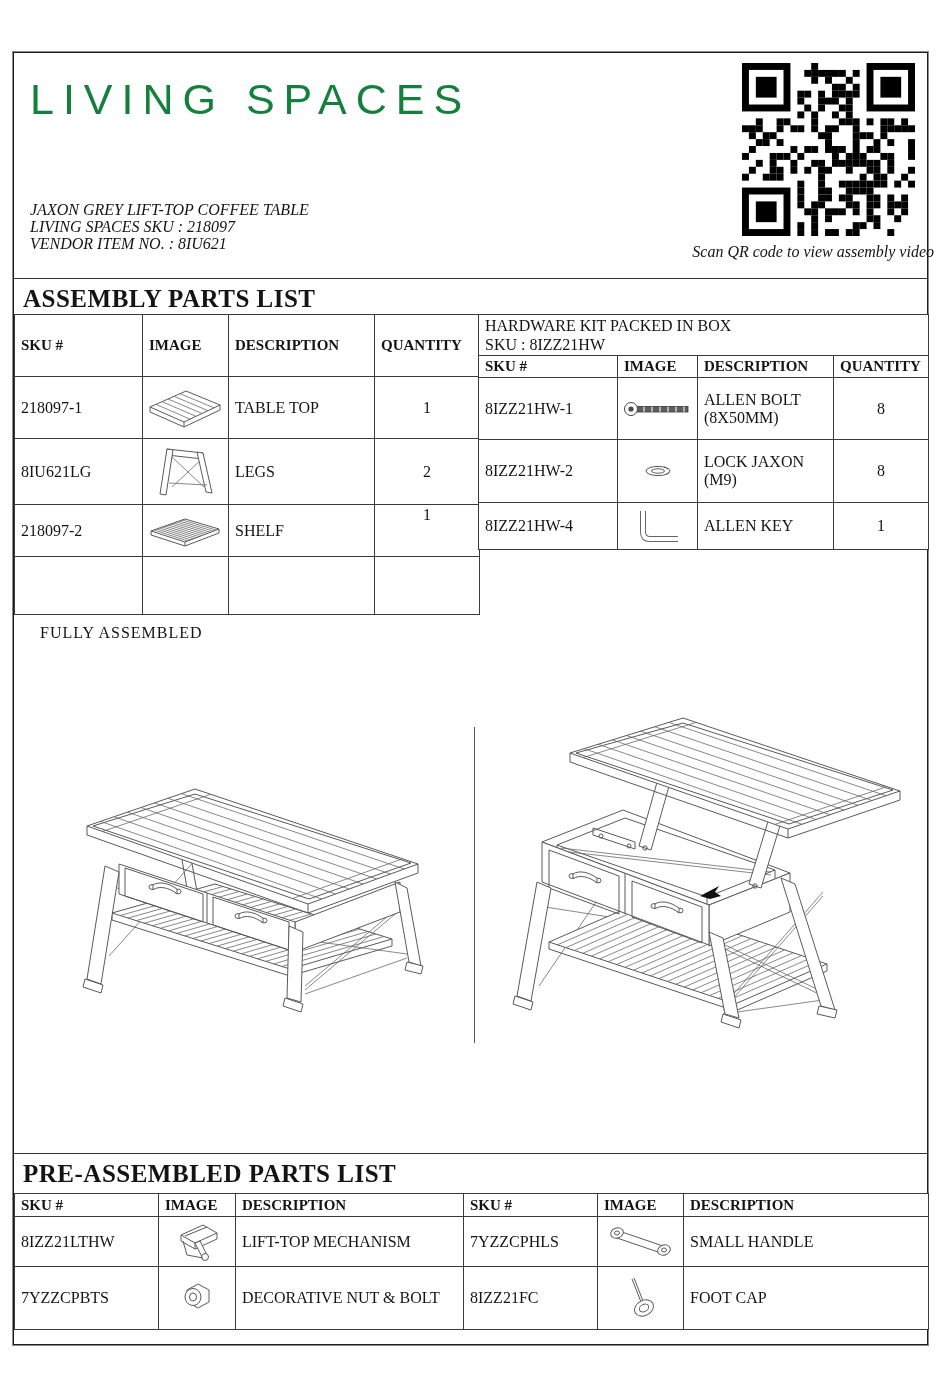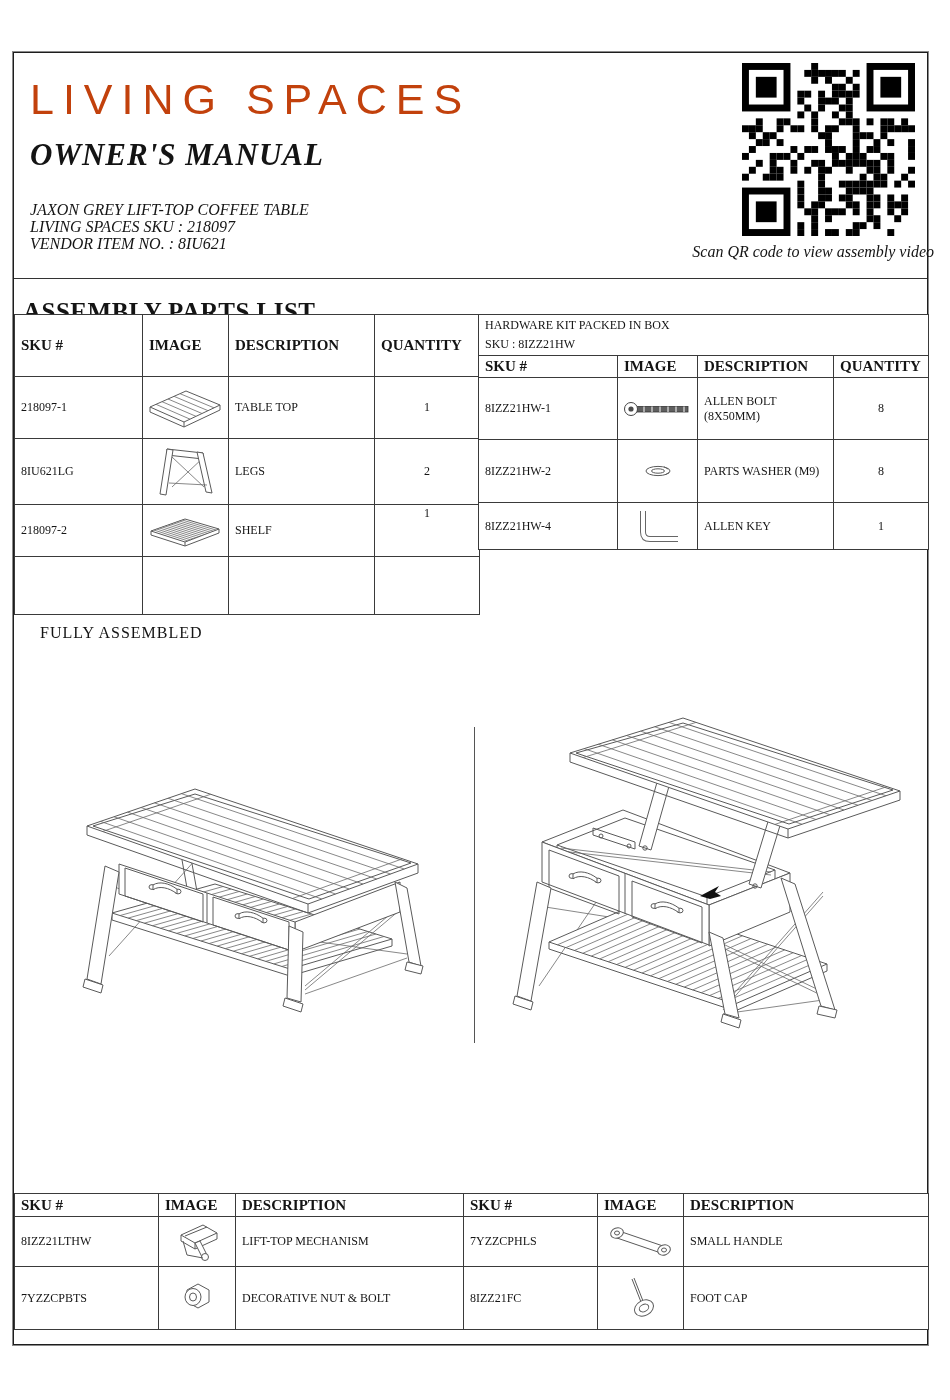--- a/index.html
+++ b/index.html
@@ -1,49 +1,48 @@
 <!DOCTYPE html>
 <html><head>
 <meta charset="utf-8">
 <style>
   html,body{margin:0;padding:0;background:#fff;}
   body{width:950px;height:1400px;position:relative;font-family:"Liberation Serif",serif;color:#141414;}
   .frame{position:absolute;left:13px;top:52px;width:913px;height:1291px;border:1px solid #1d1d1d;outline:1px solid #8a8a8a;background:#fff;}
   .abs{position:absolute;}
   
-  .brand{left:16px;top:22px;font-family:"Liberation Sans",sans-serif;font-size:43px;font-weight:500;letter-spacing:9px;color:#c2410c;white-space:nowrap;}
+  .brand{left:16px;top:22px;font-family:"Liberation Sans",sans-serif;font-size:43px;font-weight:500;letter-spacing:9px;color:#15803d;white-space:nowrap;}
   .doctitle{left:16px;top:84px;font-size:31px;font-weight:bold;font-style:italic;letter-spacing:1px;}
   .prodline{left:16px;font-size:16px;font-style:italic;line-height:17px;white-space:nowrap;text-align:center;}
   .qr{left:728px;top:10px;width:173px;height:173px;}
   .qrcap{left:620px;top:190px;width:300px;text-align:right;font-size:16px;font-style:italic;}
   
-  .sechead{left:0;width:913px;height:36px;border-top:1px solid #333;font-size:25px;font-weight:bold;padding:19px 0 0 9px;box-sizing:border-box;letter-spacing:0.5px;}
+  .sechead{left:0;width:913px;height:36px;border-top:1px solid #333;font-size:25px;font-weight:bold;padding:6px 0 0 9px;box-sizing:border-box;letter-spacing:0.5px;}
   
   table.tbl{position:absolute;border-collapse:collapse;table-layout:fixed;background:#fff;}
-  .tbl td,.tbl th{border:1px solid #3a3a3a;font-size:12px;font-weight:normal;text-align:left;vertical-align:middle;padding:1px 6px;overflow:hidden;}
+  .tbl td,.tbl th{border:1px solid #3a3a3a;font-size:16px;font-weight:normal;text-align:left;vertical-align:middle;padding:1px 6px;overflow:hidden;}
   .tbl th{font-size:15px;font-weight:bold;}
   .tbl td.qty{text-align:center;}
   .tbl td.img{text-align:center;padding:1px 2px;}
   .hwtitle{font-weight:bold;font-size:15px;line-height:19px;vertical-align:top;}
   .thumb{display:block;margin:0 auto;}
   .fa-label{left:26px;top:571px;font-size:16px;letter-spacing:1px;text-align:right;}
   .divider{left:460px;top:674px;width:1px;height:316px;background:#555;}
   svg .w{fill:#fff;stroke:#5a5a5a;stroke-width:1;}
   svg .s{fill:none;stroke:#5a5a5a;stroke-width:1;}
   svg .t{fill:none;stroke:#6a6a6a;stroke-width:0.8;}
   svg [data-interp] line{stroke:#6a6a6a;stroke-width:0.8;}
   .qr rect.m{fill:#000;}
 </style>
 </head>
 <body>
 
 <div class="frame">
 
   <div class="abs brand">LIVING SPACES</div>
-  <div class="abs doctitle">OWNER'S MANUAL</div>
   <div class="abs prodline" style="top:148px">JAXON GREY LIFT-TOP COFFEE TABLE</div>
   <div class="abs prodline" style="top:165px">LIVING SPACES SKU : 218097</div>
   <div class="abs prodline" style="top:182px">VENDOR ITEM NO. : 8IU621</div>
 
   <svg class="abs qr" viewBox="0 0 175 175">
     <rect x="0" y="0" width="175" height="175" fill="#fff"></rect>
     <g id="qrm" fill="#000">
         <rect x="70" y="0" width="7" height="7" class="m"></rect>
         <rect x="63" y="7" width="7" height="7" class="m"></rect>
         <rect x="70" y="7" width="7" height="7" class="m"></rect>
@@ -380,21 +379,21 @@
     </tr>
     <tr style="height:63px">
       <td>8IZZ21HW-2</td>
       <td class="img">
         <svg class="thumb" width="34" height="16" viewBox="0 0 34 16">
           <ellipse cx="17" cy="8" rx="12" ry="4.6" class="w"></ellipse>
           <ellipse cx="17" cy="8" rx="6.5" ry="2.2" class="s"></ellipse>
           <path class="s" d="M23,3.8 L27,6 M24,11.8 L28,9.6"></path>
         </svg>
       </td>
-      <td>PARTS WASHER (M9)</td>
+      <td>LOCK JAXON (M9)</td>
       <td class="qty">8</td>
     </tr>
     <tr style="height:47px">
       <td>8IZZ21HW-4</td>
       <td class="img">
         <svg class="thumb" width="46" height="36" viewBox="0 0 46 36">
           <path d="M8,3 L8,24 Q8,31 15,31 L43,31" fill="none" stroke="#666" stroke-width="6"></path>
           <path d="M8,3 L8,24 Q8,31 15,31 L43,31" fill="none" stroke="#fff" stroke-width="4"></path>
         </svg>
       </td>
@@ -554,20 +553,21 @@
     <path d="M195,200 L214,190 L210,196 L216,200 L205,203 Z" fill="#111"></path>
     <defs>
       <g id="hdl2" fill="#fff" stroke="#5a5a5a" stroke-width="1">
         <ellipse cx="-13" cy="0" rx="3" ry="2.4"></ellipse>
         <ellipse cx="13" cy="4.5" rx="3" ry="2.4"></ellipse>
         <path d="M-12,-2 C-6,-6 4,-4 12,2.2 L12,6.8 C4,0.5 -6,-1.5 -12,2.8 Z"></path>
       </g>
     </defs>
   </svg>
 
+  <div class="abs sechead" style="top:1100px;height:40px">PRE-ASSEMBLED PARTS LIST</div>
 
   <table class="tbl" style="left:0;top:1140px;width:914px">
     <colgroup>
         <col style="width:144px">
         <col style="width:77px">
         <col style="width:228px">
         <col style="width:134px">
         <col style="width:86px">
         <col style="width:245px">
       </colgroup>

